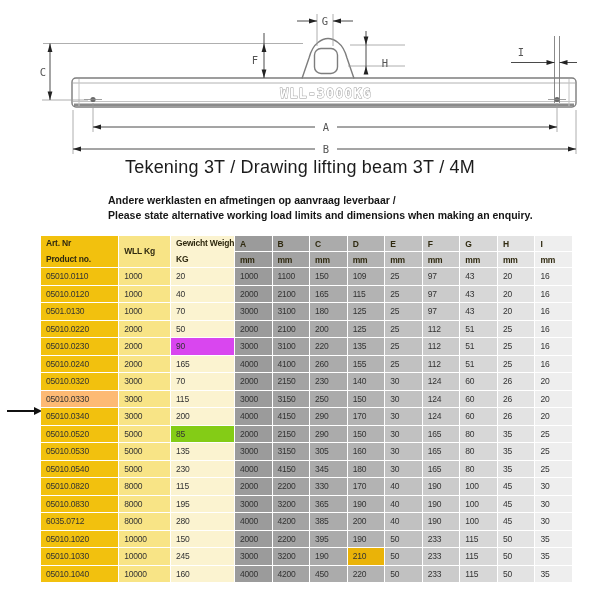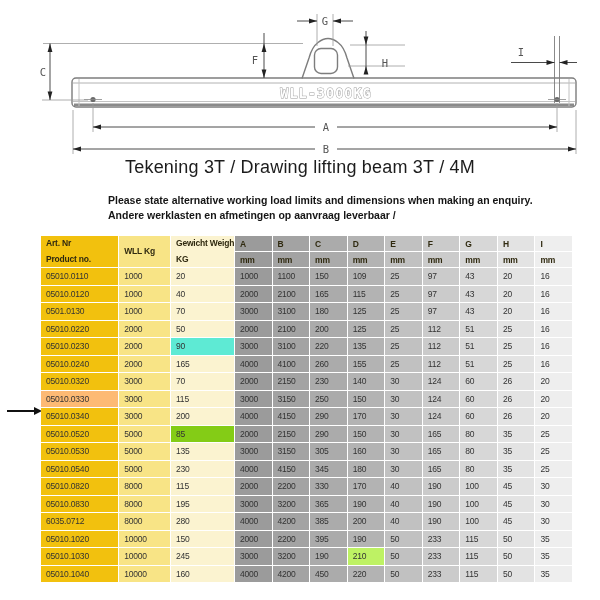--- a/index.html
+++ b/index.html
@@ -128,22 +128,22 @@
     <line x1="73" y1="149" x2="315" y2="149" stroke="#4a4a4a" stroke-width="1"></line>
     <line x1="337" y1="149" x2="576" y2="149" stroke="#4a4a4a" stroke-width="1"></line>
     <polygon points="73,149 81,146.6 81,151.4" fill="#222222"></polygon>
     <polygon points="576,149 568,146.6 568,151.4" fill="#222222"></polygon>
     <text x="326" y="153" text-anchor="middle" font-size="10.5" fill="#555555">B</text>
   </g>
 </svg>
 
 <div class="page-title">Tekening 3T / Drawing lifting beam 3T / 4M</div>
 <div class="notes">
+  <div>Andere werklasten en afmetingen op aanvraag leverbaar /</div>
   <div>Please state alternative working load limits and dimensions when making an enquiry.</div>
-  <div>Andere werklasten en afmetingen op aanvraag leverbaar /</div>
 </div>
 
 <div class="row-arrow"></div>
 
 <table class="spec">
   <colgroup>
     <col style="width:76px">
       <col style="width:50px">
       <col style="width:62px">
     <col style="width:36px">
@@ -248,21 +248,21 @@
         <td style="background: rgb(179, 179, 179);">125</td>
         <td style="background: rgb(193, 193, 193);">25</td>
         <td style="background: rgb(203, 203, 203);">112</td>
         <td style="background: rgb(215, 215, 215);">51</td>
         <td style="background: rgb(227, 227, 227);">25</td>
         <td style="background: rgb(238, 238, 238);">16</td>
       </tr>
       <tr>
         <td style="background: rgb(242, 193, 14);">05010.0230</td>
         <td style="background: rgb(248, 228, 134);">2000</td>
-        <td style="background: #5eead4;">90</td>
+        <td style="background: #d946ef;">90</td>
         <td style="background: rgb(155, 155, 155);">3000</td>
         <td style="background: rgb(163, 163, 163);">3100</td>
         <td style="background: rgb(171, 171, 171);">220</td>
         <td style="background: rgb(179, 179, 179);">135</td>
         <td style="background: rgb(193, 193, 193);">25</td>
         <td style="background: rgb(203, 203, 203);">112</td>
         <td style="background: rgb(215, 215, 215);">51</td>
         <td style="background: rgb(227, 227, 227);">25</td>
         <td style="background: rgb(238, 238, 238);">16</td>
       </tr>
@@ -420,21 +420,21 @@
         <td style="background: rgb(227, 227, 227);">50</td>
         <td style="background: rgb(238, 238, 238);">35</td>
       </tr>
       <tr>
         <td style="background: rgb(242, 193, 14);">05010.1030</td>
         <td style="background: rgb(248, 228, 134);">10000</td>
         <td style="background: rgb(251, 243, 208);">245</td>
         <td style="background: rgb(155, 155, 155);">3000</td>
         <td style="background: rgb(163, 163, 163);">3200</td>
         <td style="background: rgb(171, 171, 171);">190</td>
-        <td style="background: #bef264;">210</td>
+        <td style="background: #eab308;">210</td>
         <td style="background: rgb(193, 193, 193);">50</td>
         <td style="background: rgb(203, 203, 203);">233</td>
         <td style="background: rgb(215, 215, 215);">115</td>
         <td style="background: rgb(227, 227, 227);">50</td>
         <td style="background: rgb(238, 238, 238);">35</td>
       </tr>
       <tr>
         <td style="background: rgb(242, 193, 14);">05010.1040</td>
         <td style="background: rgb(248, 228, 134);">10000</td>
         <td style="background: rgb(251, 243, 208);">160</td>

